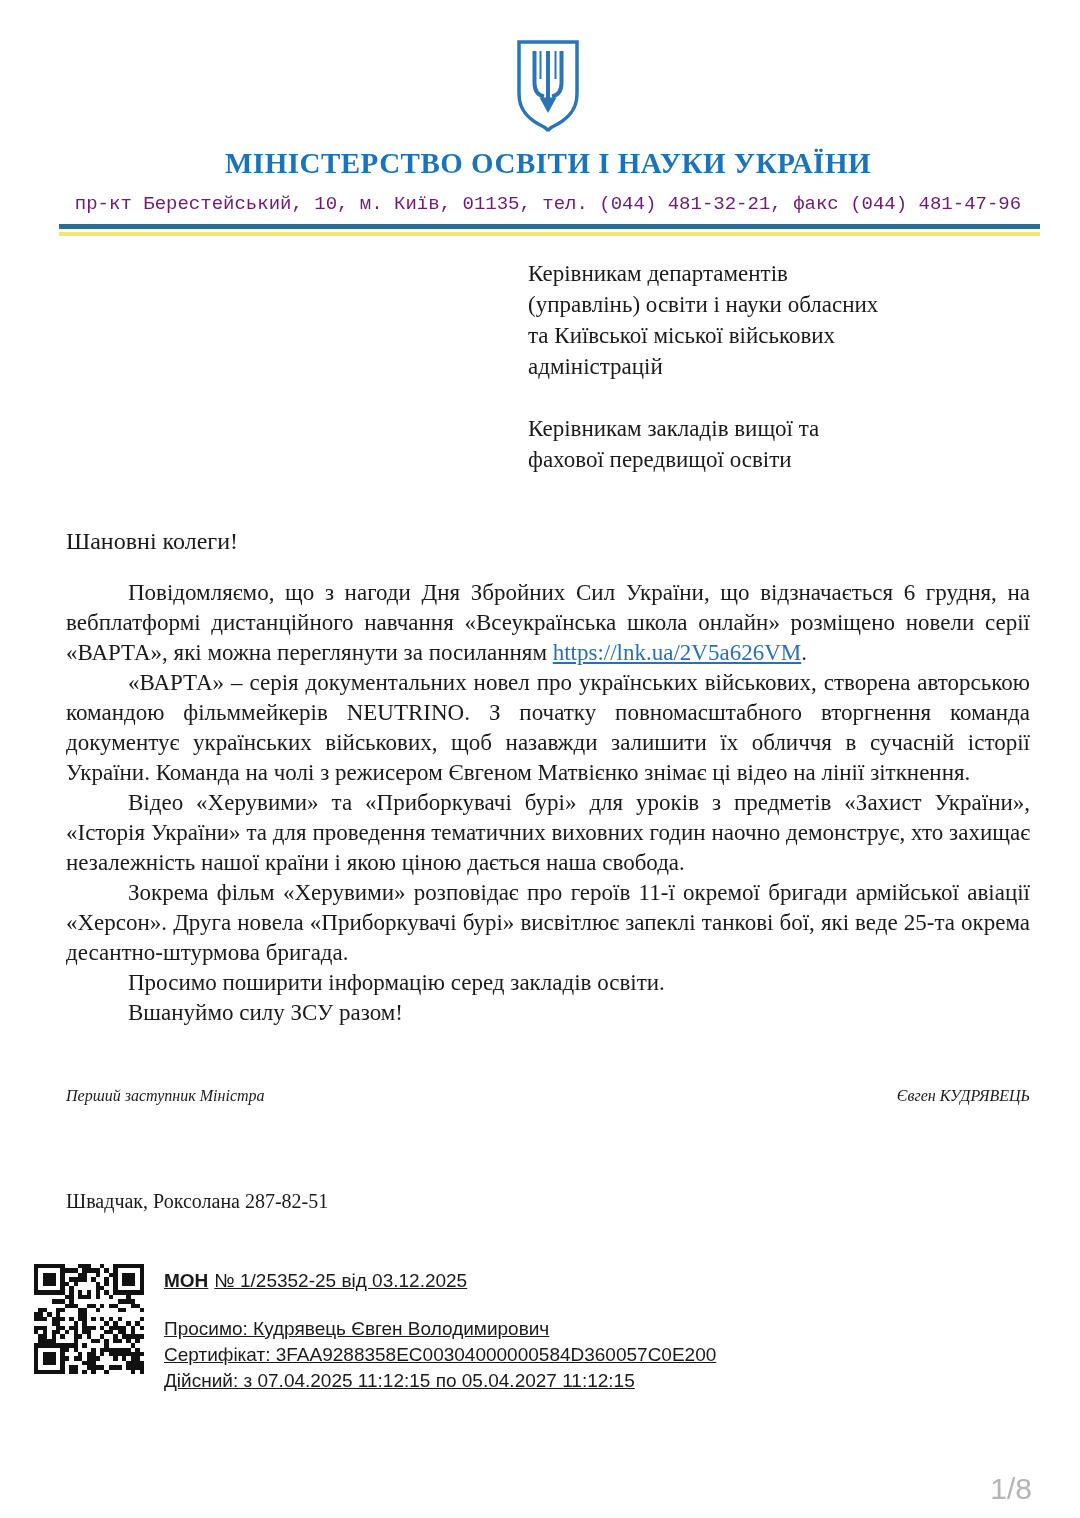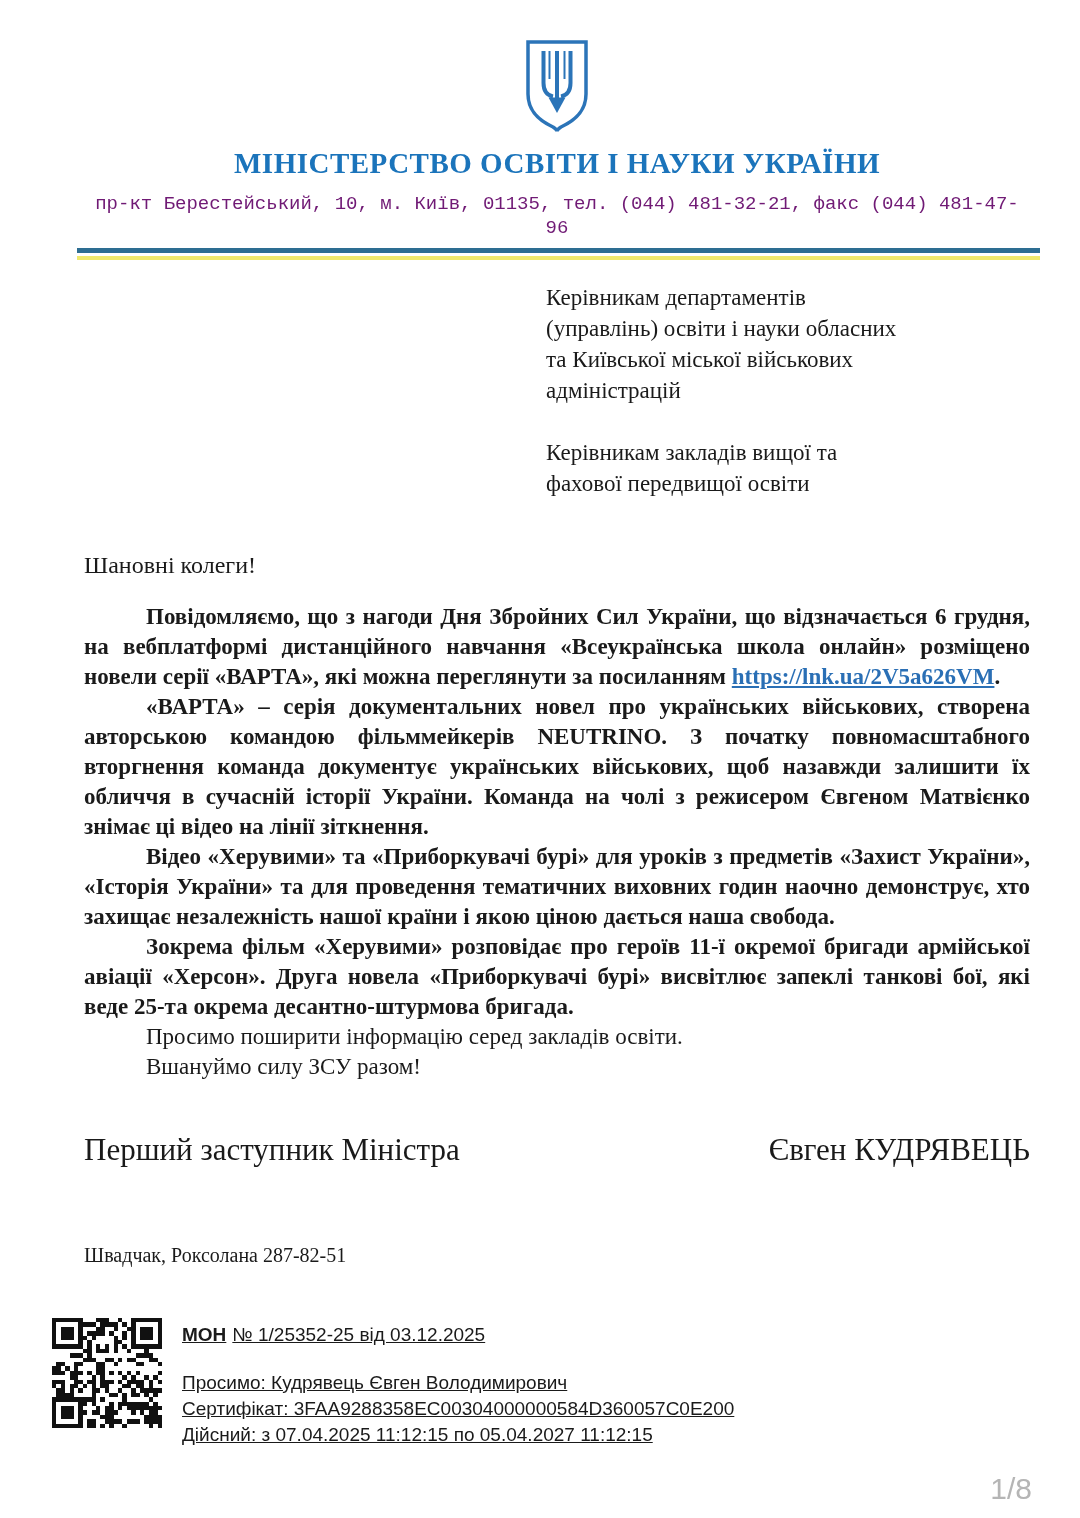--- a/index.html
+++ b/index.html
@@ -4,21 +4,21 @@
 <style>
   html,body{margin:0;padding:0;background:#ffffff;}
   .page{
     position:relative;
     width:1080px;height:1518px;
     background:#ffffff;
     font-family:"Liberation Serif","DejaVu Serif",serif;
     color:#1a1a1a;
     overflow:hidden;
     box-sizing:border-box;
-    padding:38px 50px 0 84px;
+    padding:38px 50px 0 66px;
   }
   
   .hdr{text-align:center;}
   .emblem{display:inline-block;height:97px;}
   .ministry{
     margin-top:8px;
     font-size:29px;font-weight:bold;letter-spacing:0.5px;
     color:#1b74bb;white-space:nowrap;
   }
   .addr{margin-top:12px;font-size:19px;line-height:24px;color:#701a75;font-family:Liberation Mono, monospace;}
@@ -27,26 +27,26 @@
   .divider .gap{height:3px;background:#ffffff;}
   .divider .yellow{height:4px;background:#efe96d;}
   
   .recipients{margin-top:22px;margin-left:462px;font-size:23px;line-height:31px;}
   .recip-block{white-space:pre-line;}
   .recip-block + .recip-block{margin-top:31px;}
   
   .salutation{margin-top:52px;text-align:left;font-size:24px;line-height:28px;}
   .body-text{margin-top:23px;font-size:23px;}
   .body-text p{margin:0;text-indent:62px;line-height:30px;}
-  .just{text-align:justify;font-weight:bold;}
+  .just{text-align:justify;}
   a.doc-link{color:#2a6fb5;text-decoration:underline;}
   
   .sig-row{
     margin-top:54px;display:flex;justify-content:space-between;align-items:flex-start;
-    font-size:31px;line-height:28px;
+    font-size:16px;line-height:28px;font-style:italic;
   }
   .contact{margin-top:80px;font-size:20px;line-height:22px;}
   
   .stamp{margin-top:52px;margin-left:-32px;display:flex;align-items:flex-start;}
   .qr{width:110px;height:110px;flex:0 0 auto;}
   .stamp-text{
     margin-left:20px;padding-top:4px;
     font-family:"Liberation Sans","DejaVu Sans",sans-serif;
     font-size:19px;line-height:26px;color:#1a1a1a;text-decoration:underline;
   }

